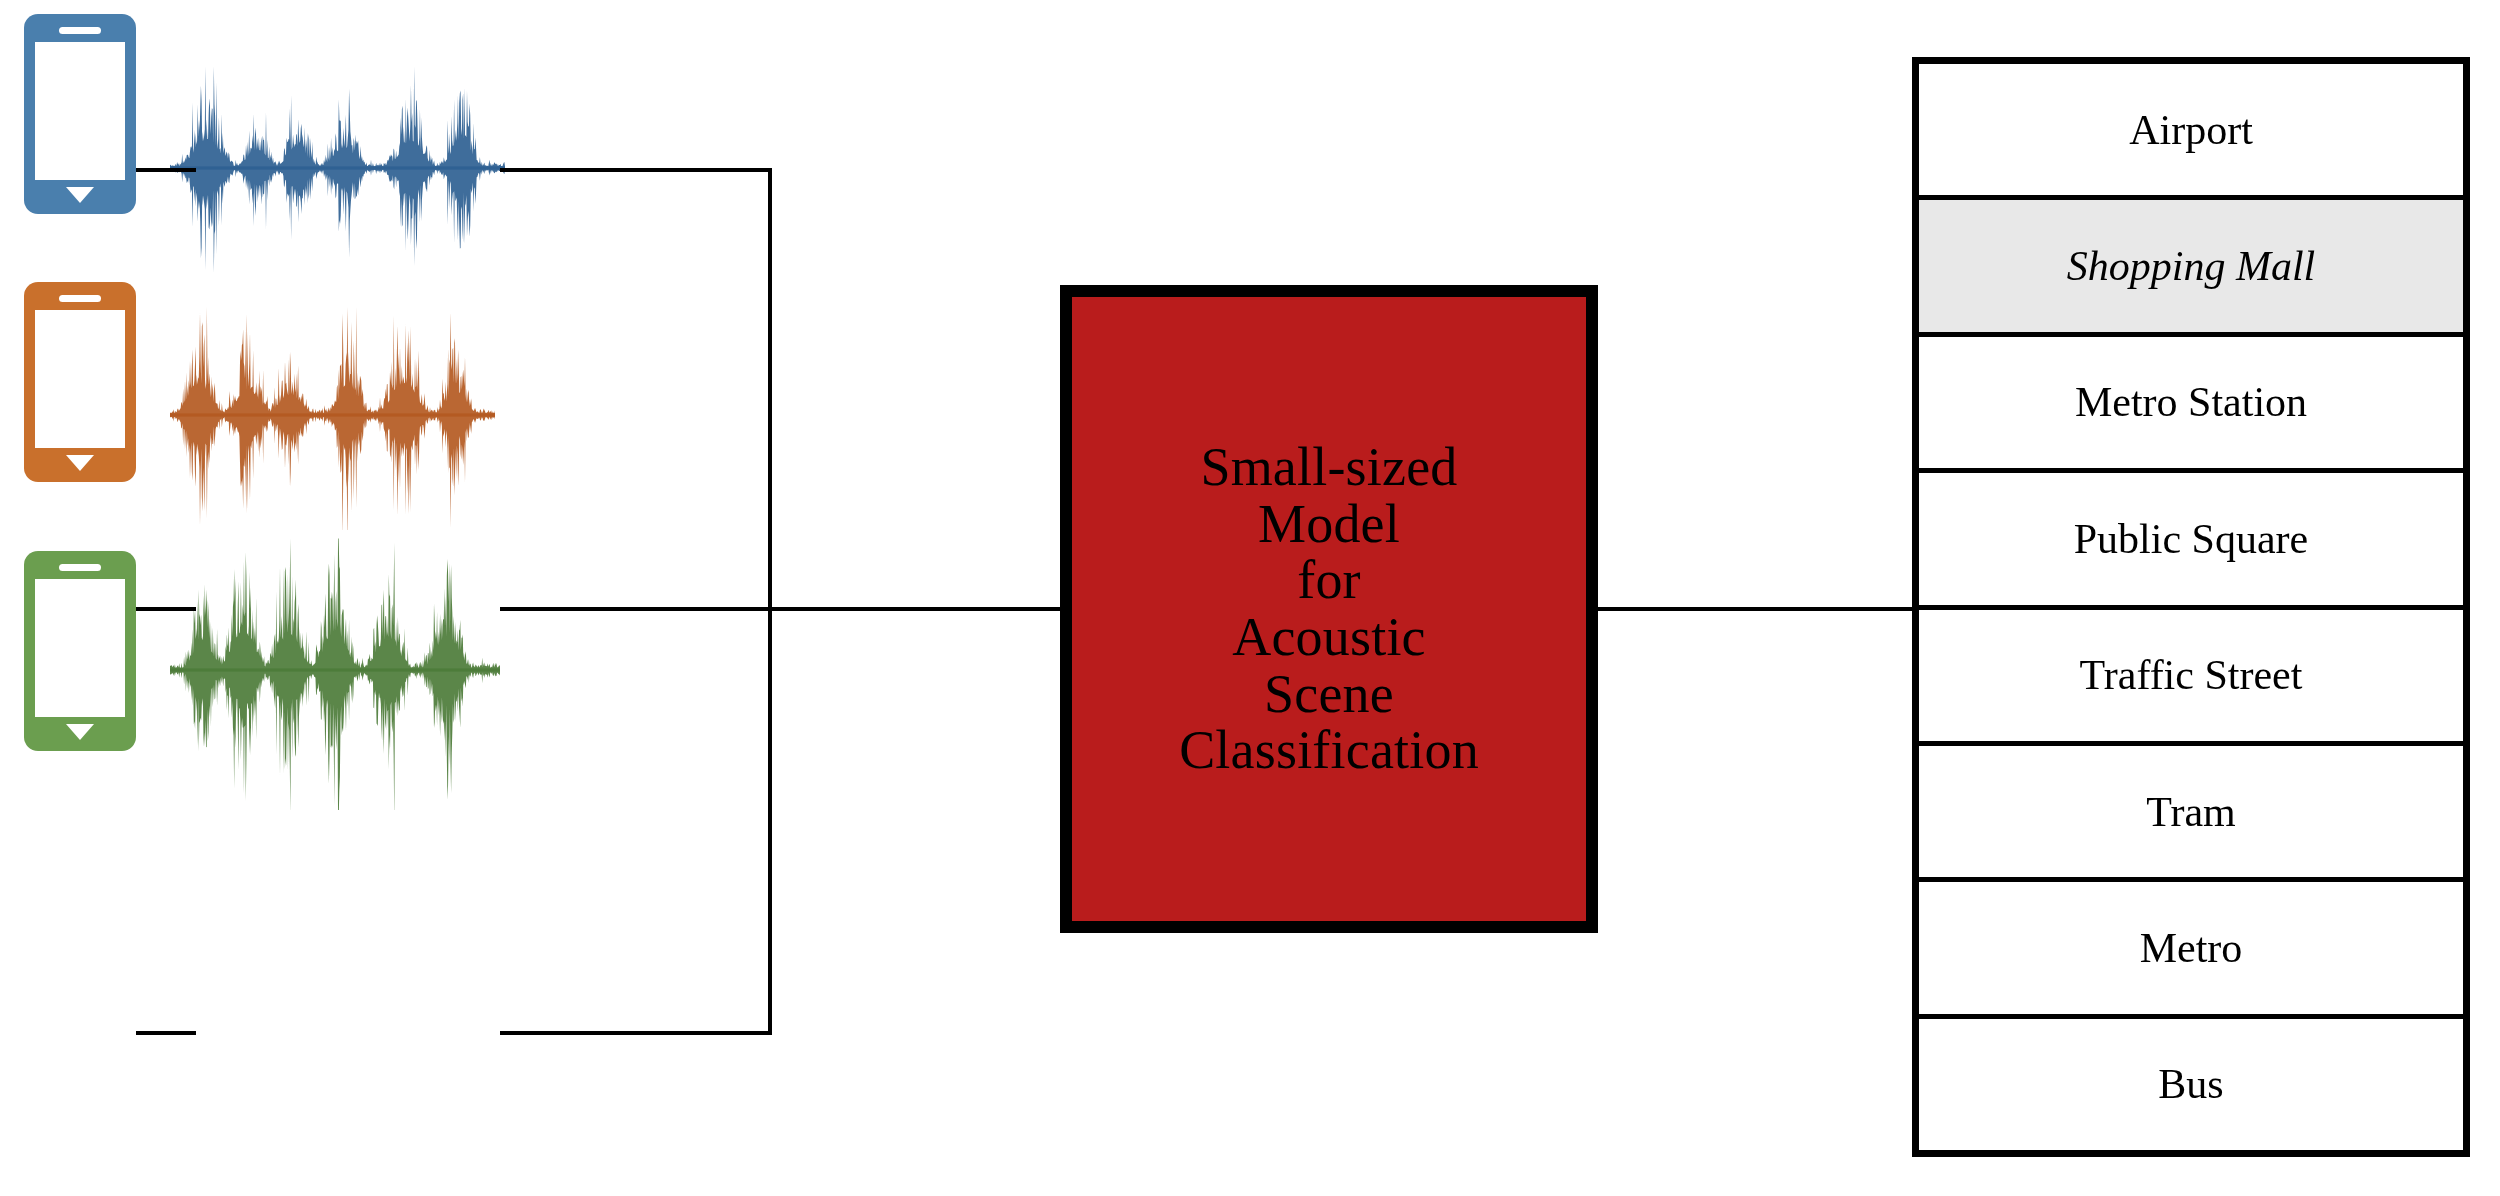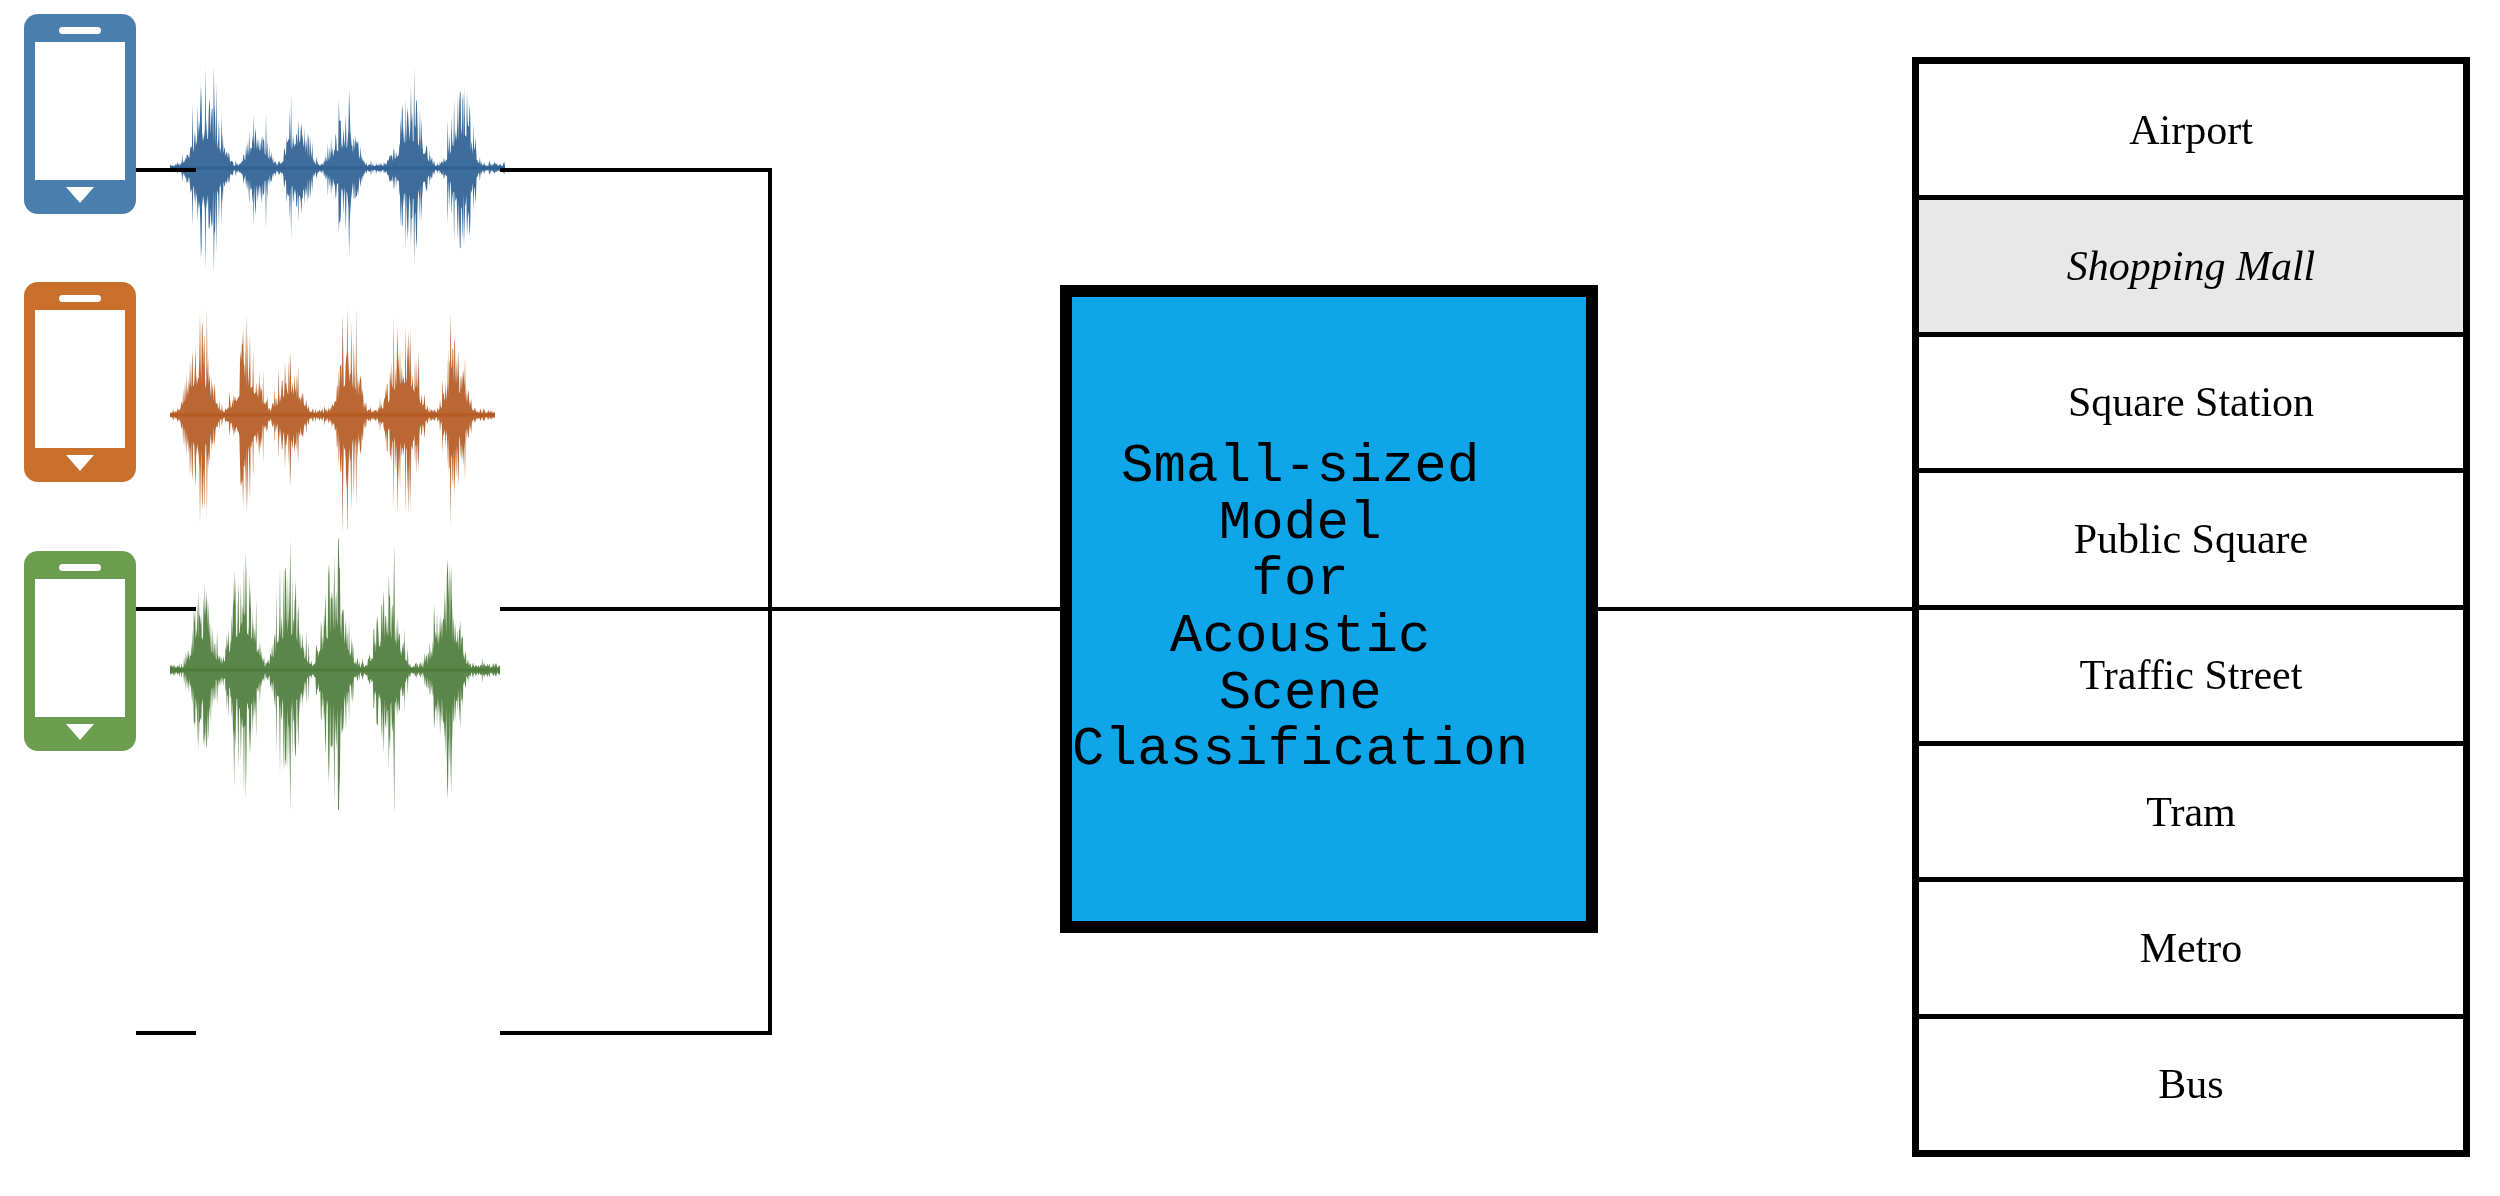--- a/index.html
+++ b/index.html
@@ -67,24 +67,24 @@
     background: #000000;
   }
   .wire-h { height: 4px; }
   .wire-v { width: 4px; }
 
   
   #model-box {
     position: absolute;
     box-sizing: border-box;
     border: 12px solid #000000;
-    background: #0ea5e9;
+    background: #b91c1c;
     display: flex;
     align-items: center;
-    font-family: Liberation Mono, monospace;
+    justify-content: center;
   }
   #model-box .model-text {
     text-align: center;
     font-size: 54px;
     line-height: 1.05;
     letter-spacing: 0.2px;
     white-space: pre-line;
   }
 
   
@@ -175,21 +175,21 @@
   </div>
 
   <div id="label-table" style="left:1912px; top:57px; width:558px; height:1100px;">
       <div class="label-row">
         <span>Airport</span>
       </div>
       <div class="label-row highlight" style="background: rgb(232, 232, 232);">
         <span>Shopping Mall</span>
       </div>
       <div class="label-row">
-        <span>Square Station</span>
+        <span>Metro Station</span>
       </div>
       <div class="label-row">
         <span>Public Square</span>
       </div>
       <div class="label-row">
         <span>Traffic Street</span>
       </div>
       <div class="label-row">
         <span>Tram</span>
       </div>

